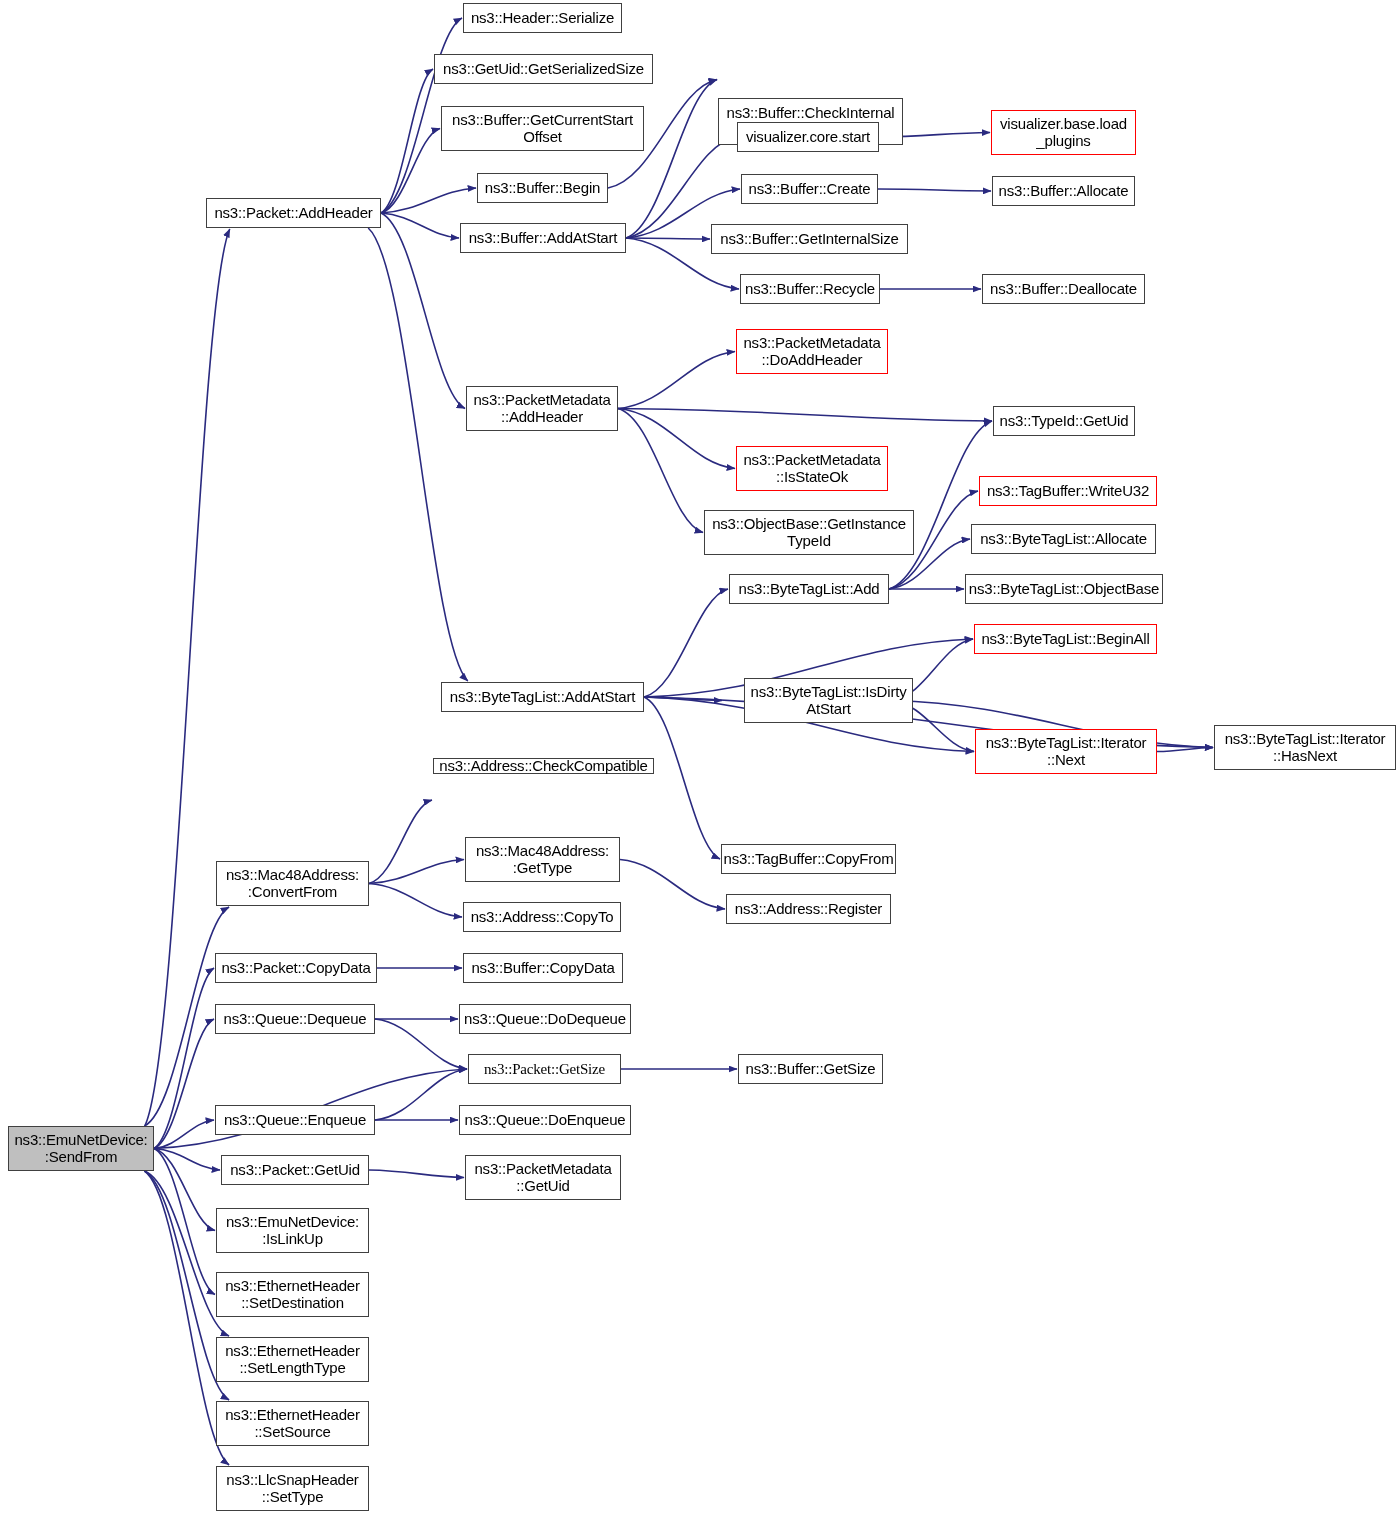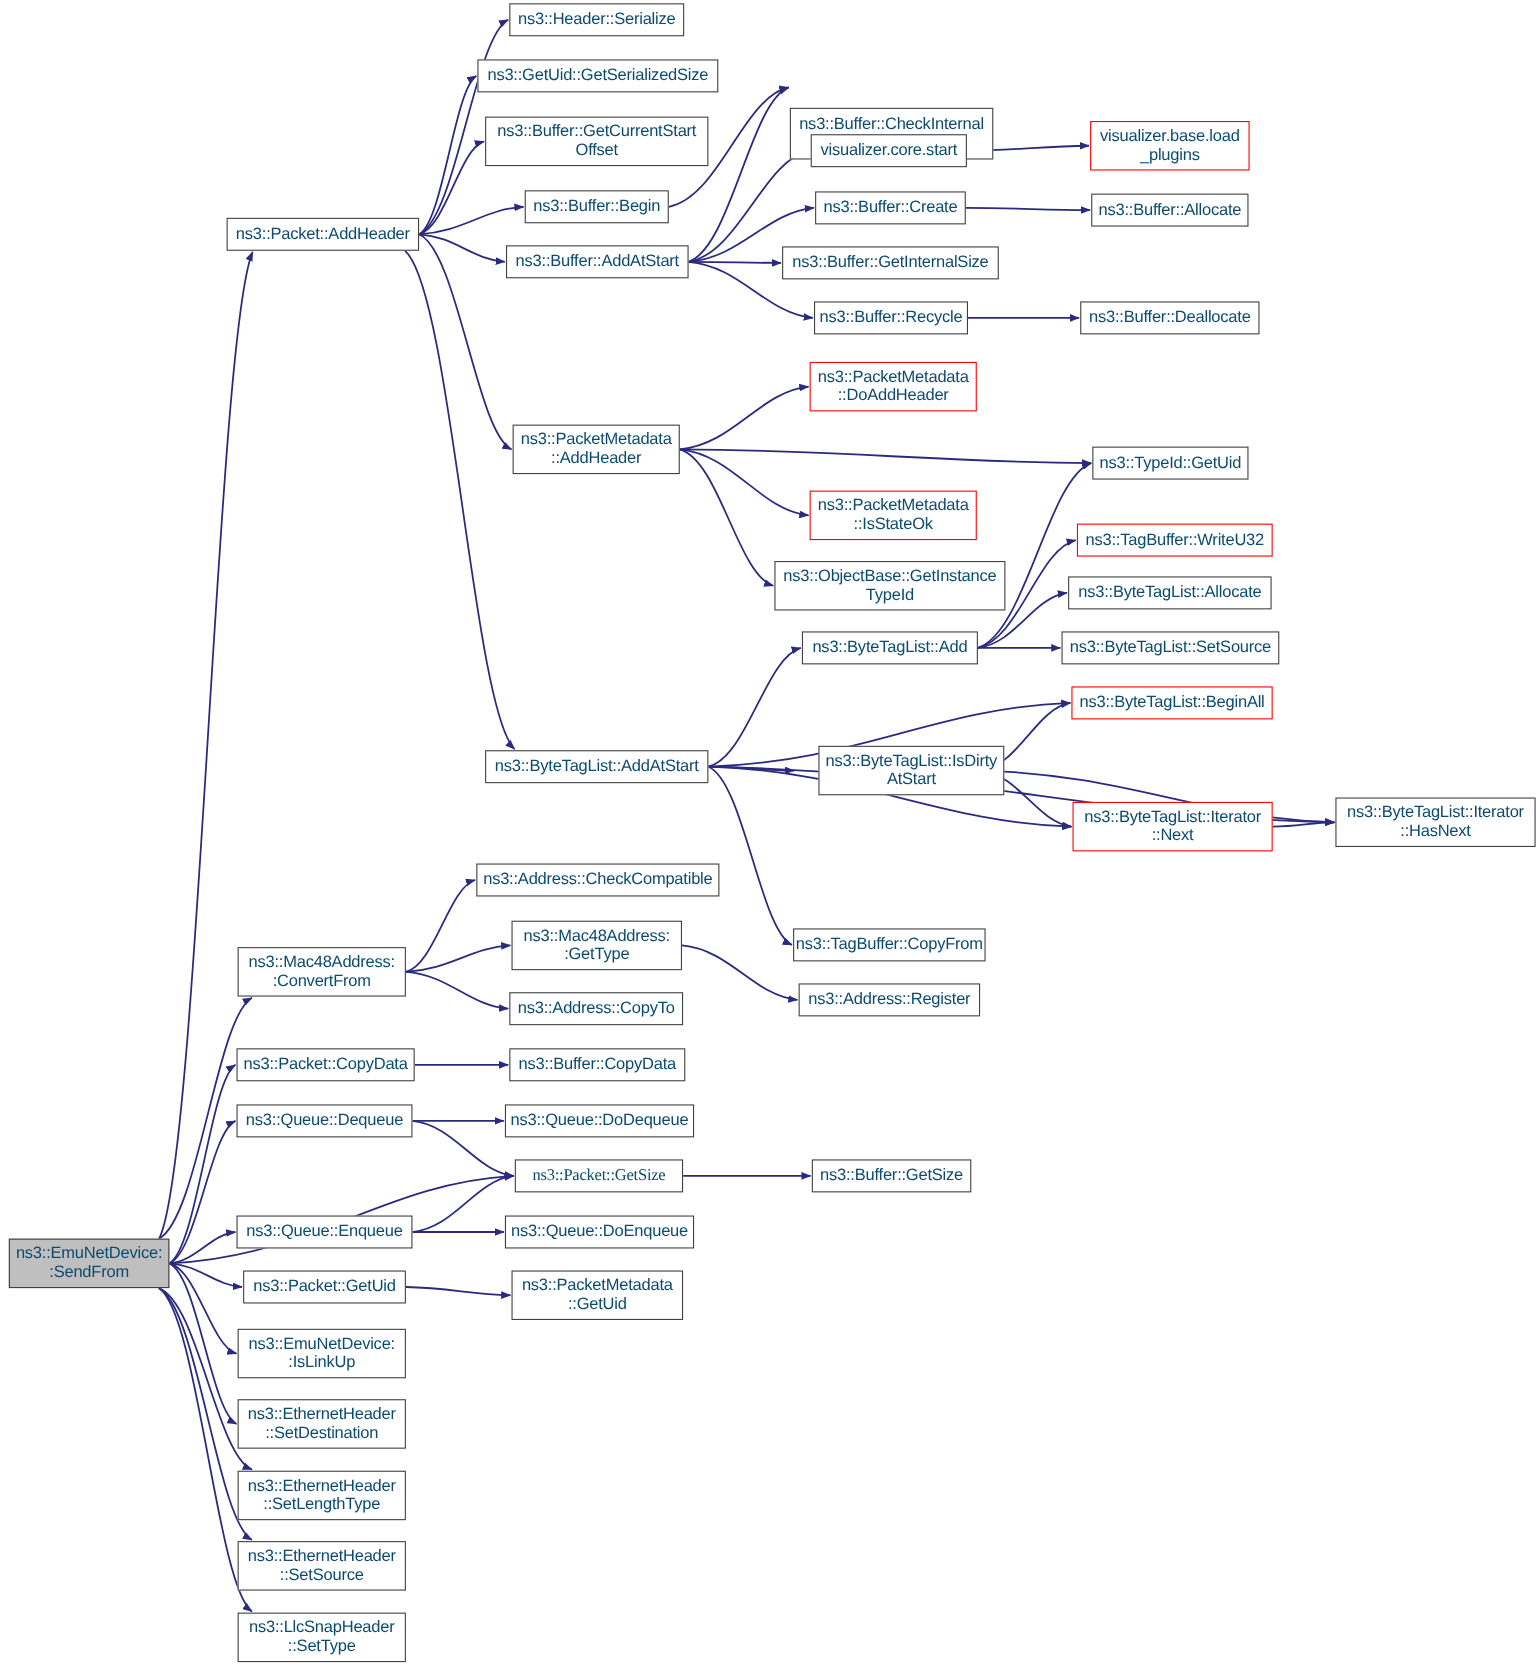--- a/index.html
+++ b/index.html
@@ -21,21 +21,21 @@
     top: 0;
     width: 1400px;
     height: 1515px;
     pointer-events: none;
   }
   .node {
     position: absolute;
     box-sizing: border-box;
     border: 1px solid #404040;
     background: #ffffff;
-    color: #0c4a6e;
+    color: #000000;
     font-size: 15px;
     line-height: 1.12;
     display: flex;
     align-items: center;
     justify-content: center;
     text-align: center;
     letter-spacing: -0.2px;
     white-space: pre-line;
     z-index: 3;
   }
@@ -140,30 +140,30 @@
       <div class="node" style="left: 466px; top: 386px; width: 152px; height: 45px;">ns3::PacketMetadata
 ::AddHeader</div>
       <div class="node" style="left: 993px; top: 406px; width: 142px; height: 30px;">ns3::TypeId::GetUid</div>
       <div class="node red" style="left: 736px; top: 446px; width: 152px; height: 45px;">ns3::PacketMetadata
 ::IsStateOk</div>
       <div class="node red" style="left: 979px; top: 476px; width: 178px; height: 30px;">ns3::TagBuffer::WriteU32</div>
       <div class="node" style="left: 704px; top: 510px; width: 210px; height: 45px;">ns3::ObjectBase::GetInstance
 TypeId</div>
       <div class="node" style="left: 971px; top: 524px; width: 185px; height: 30px;">ns3::ByteTagList::Allocate</div>
       <div class="node" style="left: 729px; top: 574px; width: 160px; height: 30px;">ns3::ByteTagList::Add</div>
-      <div class="node" style="left: 965px; top: 574px; width: 198px; height: 30px;">ns3::ByteTagList::SetSource</div>
+      <div class="node" style="left: 965px; top: 574px; width: 198px; height: 30px;">ns3::ByteTagList::ObjectBase</div>
       <div class="node red" style="left: 974px; top: 624px; width: 183px; height: 30px;">ns3::ByteTagList::BeginAll</div>
       <div class="node" style="left: 441px; top: 682px; width: 203px; height: 30px;">ns3::ByteTagList::AddAtStart</div>
       <div class="node" style="left: 744px; top: 678px; width: 169px; height: 45px;">ns3::ByteTagList::IsDirty
 AtStart</div>
       <div class="node red" style="left: 975px; top: 729px; width: 182px; height: 45px;">ns3::ByteTagList::Iterator
 ::Next</div>
       <div class="node" style="left: 1214px; top: 725px; width: 182px; height: 45px;">ns3::ByteTagList::Iterator
 ::HasNext</div>
-      <div class="node" style="left: 433px; top: 785px; width: 221px; height: 30px;">ns3::Address::CheckCompatible</div>
+      <div class="node" style="left: 433px; top: 758px; width: 221px; height: 16px;">ns3::Address::CheckCompatible</div>
       <div class="node" style="left: 216px; top: 861px; width: 153px; height: 45px;">ns3::Mac48Address:
 :ConvertFrom</div>
       <div class="node" style="left: 465px; top: 837px; width: 155px; height: 45px;">ns3::Mac48Address:
 :GetType</div>
       <div class="node" style="left: 721px; top: 844px; width: 175px; height: 30px;">ns3::TagBuffer::CopyFrom</div>
       <div class="node" style="left: 463px; top: 902px; width: 158px; height: 30px;">ns3::Address::CopyTo</div>
       <div class="node" style="left: 726px; top: 894px; width: 165px; height: 30px;">ns3::Address::Register</div>
       <div class="node" style="left: 215px; top: 953px; width: 162px; height: 30px;">ns3::Packet::CopyData</div>
       <div class="node" style="left: 463px; top: 953px; width: 160px; height: 30px;">ns3::Buffer::CopyData</div>
       <div class="node" style="left: 215px; top: 1004px; width: 160px; height: 30px;">ns3::Queue::Dequeue</div>

